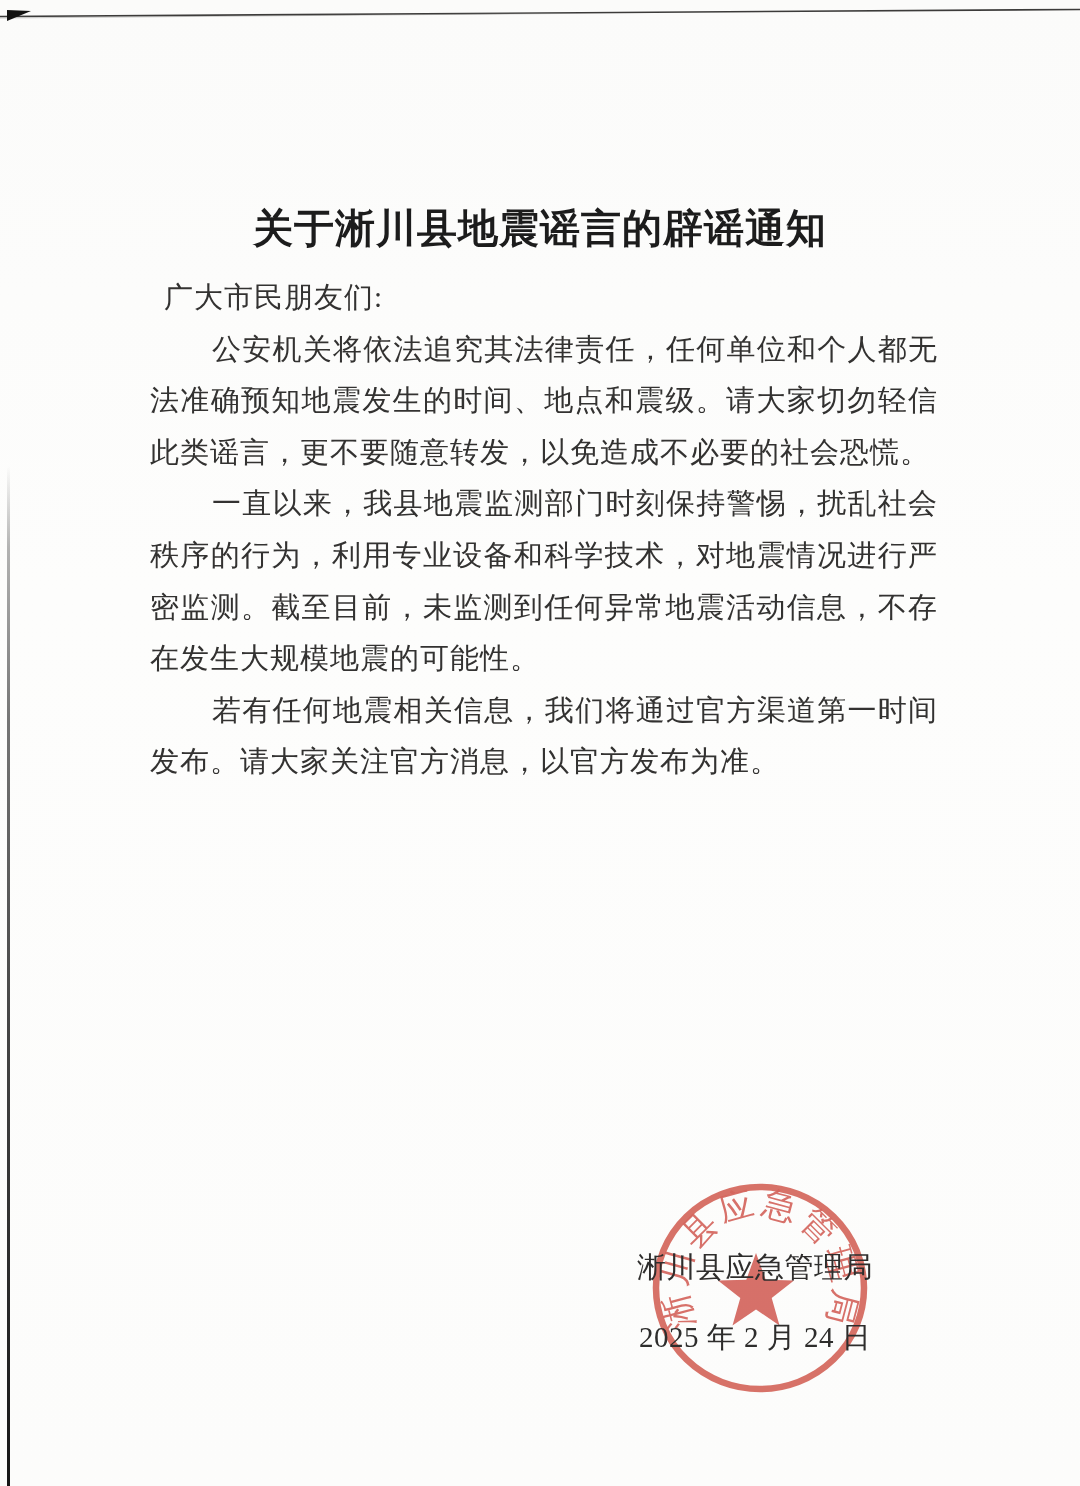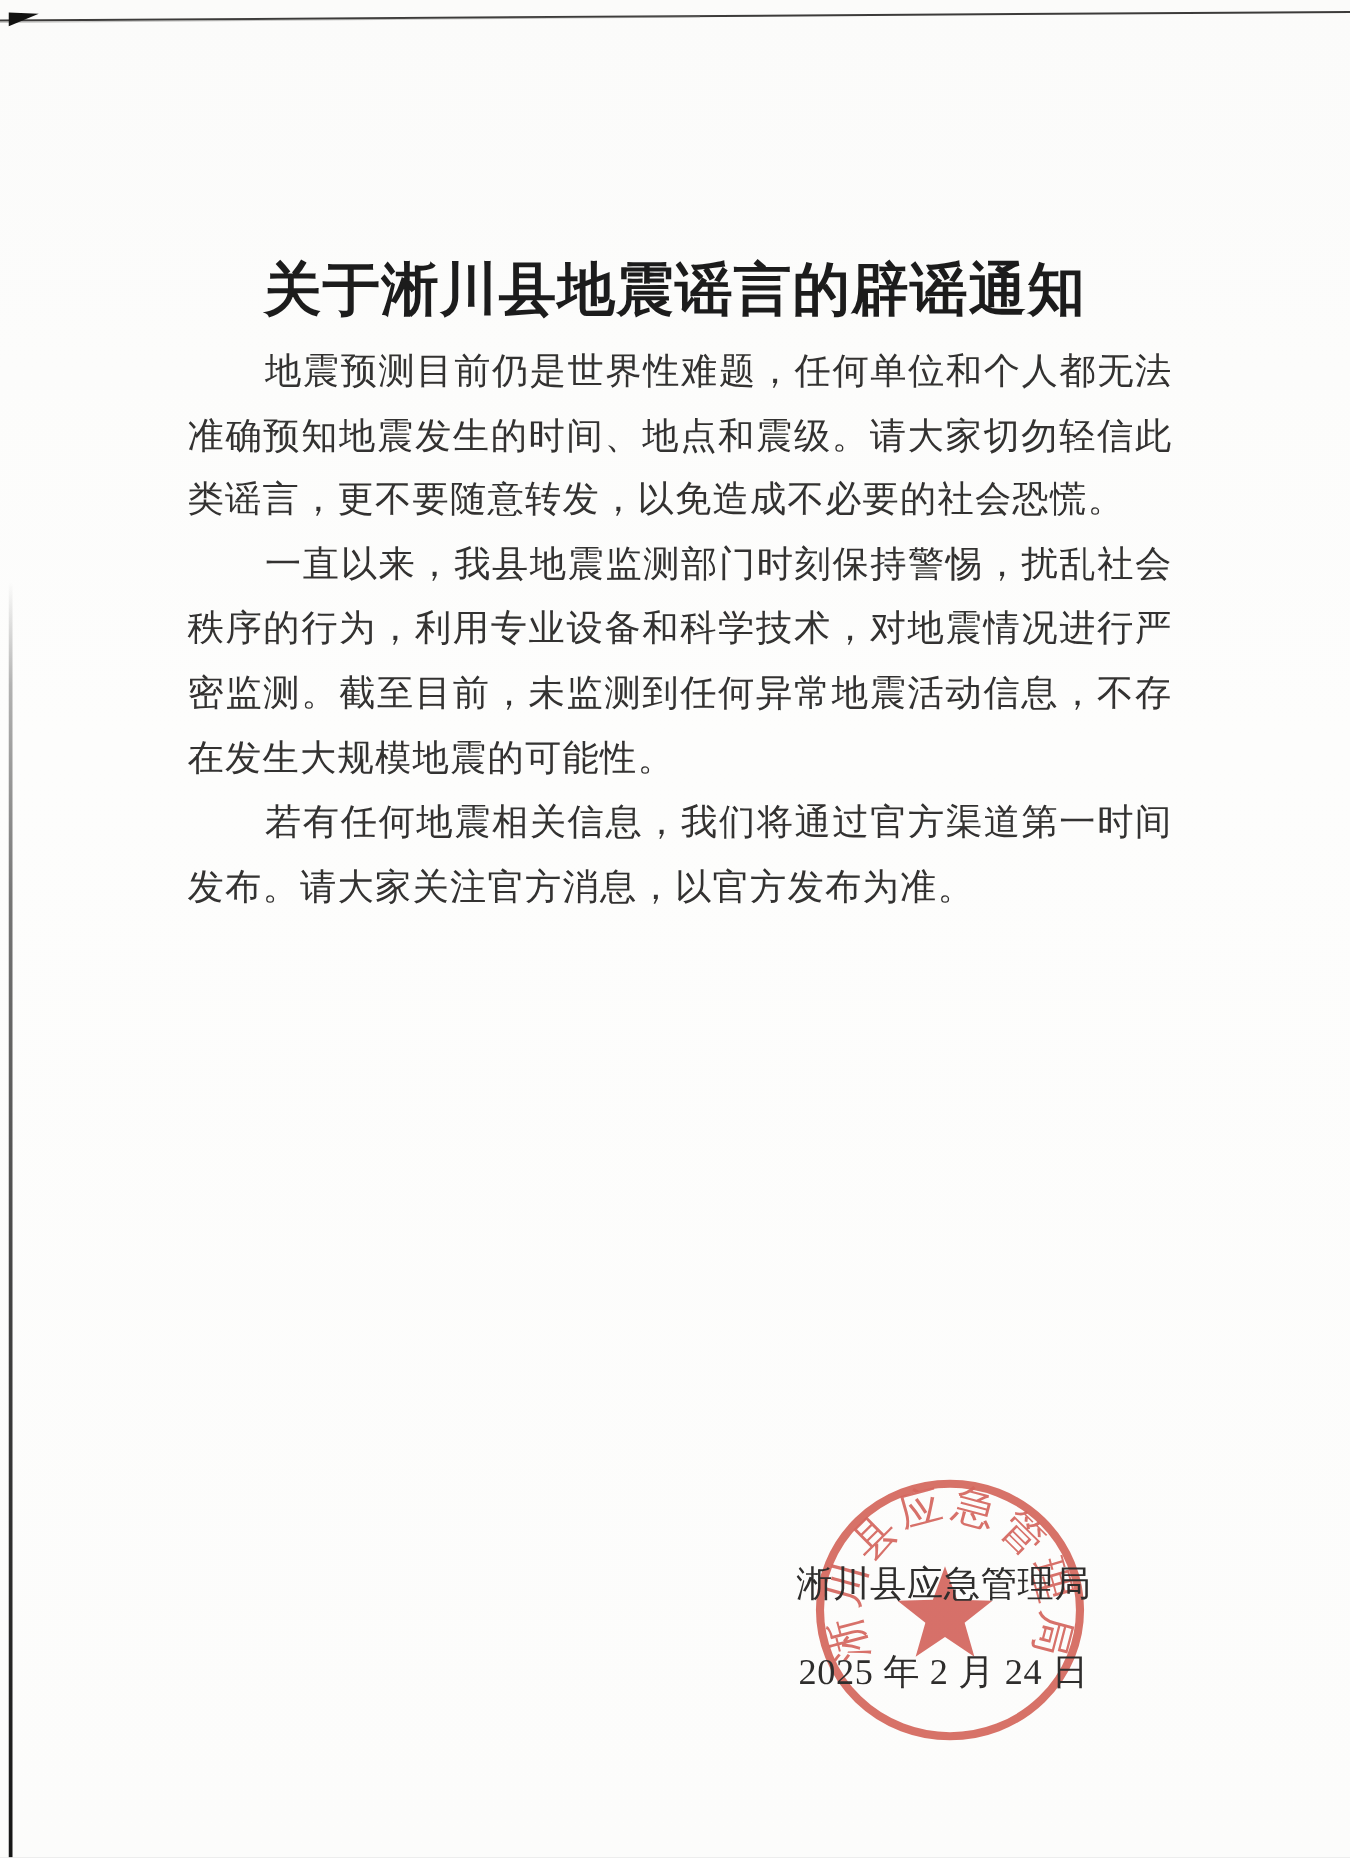--- a/index.html
+++ b/index.html
@@ -39,21 +39,21 @@
       #161616 100%);
   }
 
   
   .doc-title {
     position: absolute;
     top: 201px;
     left: 0;
     width: 1080px;
     text-align: center;
-    font-size: 46px;
+    font-size: 40px;
     font-weight: 700;
     letter-spacing: 1px;
     color: #1c1c1c;
   }
 
   
   .doc-body {
     position: absolute;
     top: 272px;
     left: 150px;
@@ -110,21 +110,22 @@
     <line x1="0" y1="16.5" x2="1080" y2="9.5" stroke="#3c3b3a" stroke-width="1.6"></line>
     <line x1="0" y1="18" x2="560" y2="13.5" stroke="#8a8a88" stroke-width="1" opacity="0.45"></line>
     <polygon points="7,10 31,11 7,21" fill="#121211"></polygon>
   </svg>
 
   <div class="scan-left-line"></div>
 
   <div class="doc-title">关于淅川县地震谣言的辟谣通知</div>
 
   <div class="doc-body">
-    <p>地震预测目前仍是世界性难题，任何单位和个人都无法准确预知地震发生的时间、地点和震级。请大家切勿轻信此类谣言，更不要随意转发，以免造成不必要的社会恐慌。</p>
+    <p class="salutation">广大市民朋友们:</p>
+    <p>公安机关将依法追究其法律责任，任何单位和个人都无法准确预知地震发生的时间、地点和震级。请大家切勿轻信此类谣言，更不要随意转发，以免造成不必要的社会恐慌。</p>
     <p>一直以来，我县地震监测部门时刻保持警惕，扰乱社会秩序的行为，利用专业设备和科学技术，对地震情况进行严密监测。截至目前，未监测到任何异常地震活动信息，不存在发生大规模地震的可能性。</p>
     <p>若有任何地震相关信息，我们将通过官方渠道第一时间发布。请大家关注官方消息，以官方发布为准。</p>
   </div>
 
   <svg class="seal" viewBox="0 0 222 216">
 
     <ellipse cx="111" cy="107" rx="104" ry="101" fill="none" stroke="#d0564b" stroke-width="6.5" opacity="0.95"></ellipse>
 
     <polygon fill="#cc4b42" opacity="0.9" points="107,72 116.7,98.7 145,99.6 122.7,117.1 130.5,144.4 107,128.5 83.5,144.4 91.3,117.1 69,99.6 97.3,98.7"></polygon>
 

